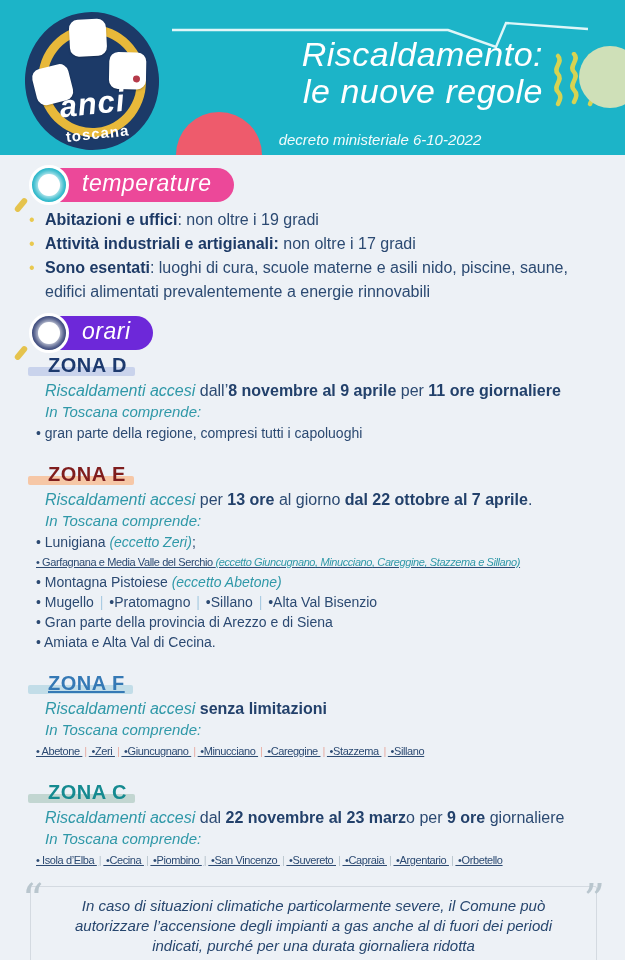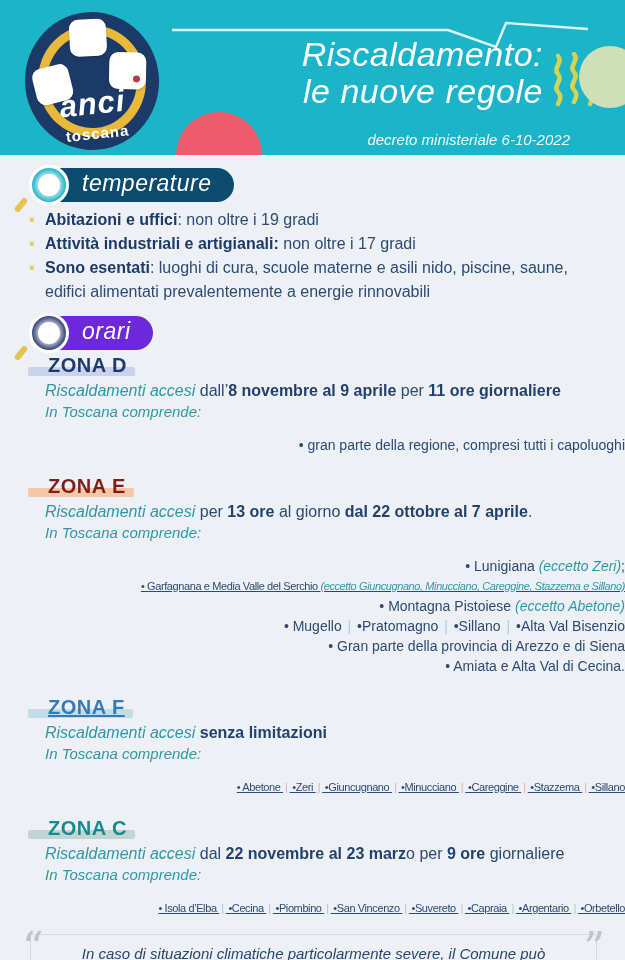--- a/index.html
+++ b/index.html
@@ -18,42 +18,42 @@
   .sq2 { left:9px; top:50px; transform:rotate(-8deg); }
   .sq3 { left:85px; top:44px; transform:rotate(7deg); }
   .sq3::after { content:""; position:absolute; right:6px; bottom:7px; width:7px; height:7px; background:#b53a4a; border-radius:50%; }
   .logo-t1 { position:absolute; left:0; right:4px; bottom:28px; text-align:center; color:#fff; font-size:31px; font-weight:700; font-style:italic; letter-spacing:1px; }
   .logo-t2 { position:absolute; left:0; right:0; bottom:8px; text-align:center; color:#fff; font-size:15px; font-weight:700; letter-spacing:1px; }
   .speech-line { position:absolute; left:170px; top:20px; }
   .title { position:absolute; left:175px; top:36px; width:368px; text-align:right; color:#fff; font-style:italic; font-size:34px; line-height:37px; letter-spacing:.5px; }
   .squiggles { position:absolute; left:552px; top:52px; }
   .sage-circle { position:absolute; right:-16px; top:46px; width:62px; height:62px; border-radius:50%; background:#cfe0b8; }
   .red-dome { position:absolute; left:176px; bottom:0; width:86px; height:43px; background:#ee5b6c; border-radius:86px 86px 0 0; }
-  .subtitle { position:absolute; left:190px; top:131px; width:380px; text-align:right; color:#f2fbfc; font-style:italic; font-size:15px; }
+  .subtitle { position:absolute; left:190px; top:131px; width:380px; text-align:center; color:#f2fbfc; font-style:italic; font-size:15px; }
   
   .main { padding:13px 0 0 28px; }
   .pill { display:inline-flex; align-items:center; height:34px; border-radius:18px; padding:0 22px 3px 44px; position:relative; margin-left:10px; color:#fff; font-style:italic; font-size:23px; letter-spacing:.5px; }
-  .pill.teal { background:#0c4a6e; --pc:#10aec3; }
+  .pill.teal { background:#ec4899; --pc:#10aec3; }
   .pill.navy { background:#6d28d9; --pc:#26356d; margin-top:12px; }
   .mag { position:absolute; left:-9px; top:-3px; width:40px; height:40px; border-radius:50%; border:3px solid #fff; background:var(--pc); }
   .mag::after { content:""; position:absolute; inset:6px; border-radius:50%; background:#fff; box-shadow:0 0 7px 2px rgba(255,255,255,.95); }
   .mag-handle { position:absolute; left:-14px; top:29px; width:6px; height:16px; background:#e5c34d; border-radius:3px; transform:rotate(40deg); }
   #temp-list { list-style:none; margin-top:6px; width:580px; }
   #temp-list li { position:relative; padding-left:17px; font-size:16px; line-height:24px; color:#2c4a72; }
   #temp-list li::before { content:"\2022"; position:absolute; left:1px; top:0; color:#e9c94f; }
   #temp-list strong { color:#1d3a66; }
   .zone { margin-top:20px; }
   .zone.first { margin-top:4px; }
   .zone-h { position:relative; display:inline-block; font-size:20px; font-weight:700; letter-spacing:.5px; padding:0 8px 0 20px; margin-bottom:3px; }
   .zone-bar { position:absolute; left:0; right:0; bottom:1px; height:9px; border-radius:2px; }
   .zone-ht { position:relative; }
   .zone-body { margin-left:17px; }
   .schedule { font-size:16px; line-height:22px; }
   .comprende { font-size:15px; line-height:19px; }
-  .places { margin-left:-9px; margin-top:14px;text-align:right; }
+  .places { margin-left:-9px; margin-top:2px; }
   .place { font-size:14px; line-height:20px; color:#2c4a72; }
   .place.fit { font-size:11px; letter-spacing:-0.4px;text-decoration:underline; }
   .seg-t { color:#2f98a8; font-style:italic; }
   .seg-p { color:#2c4a72; }
   .seg-b { color:#23416b; font-weight:700; }
   .seg-s { padding:0 2px; }
   
   .quote { position:relative; margin:16px 28px 0 2px; border:1px solid #d4dae1; border-radius:2px; padding:9px 34px; text-align:center; font-style:italic; font-size:15px; line-height:20px; color:#27466e; }
   .qmark { position:absolute; top:-8px; font-family:"DejaVu Serif", serif; font-size:42px; line-height:1; color:#b9c6ce; font-style:normal; }
   .qmark.l { left:-9px; } .qmark.r { right:-9px; }

